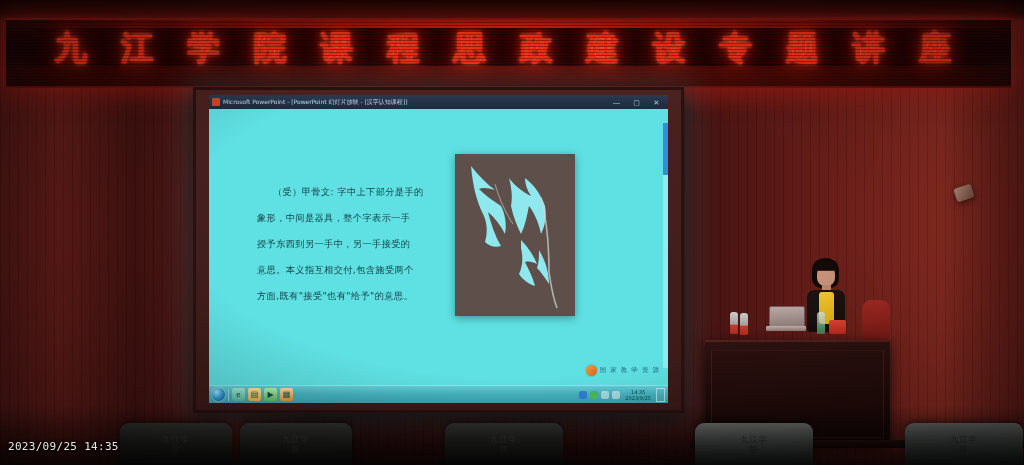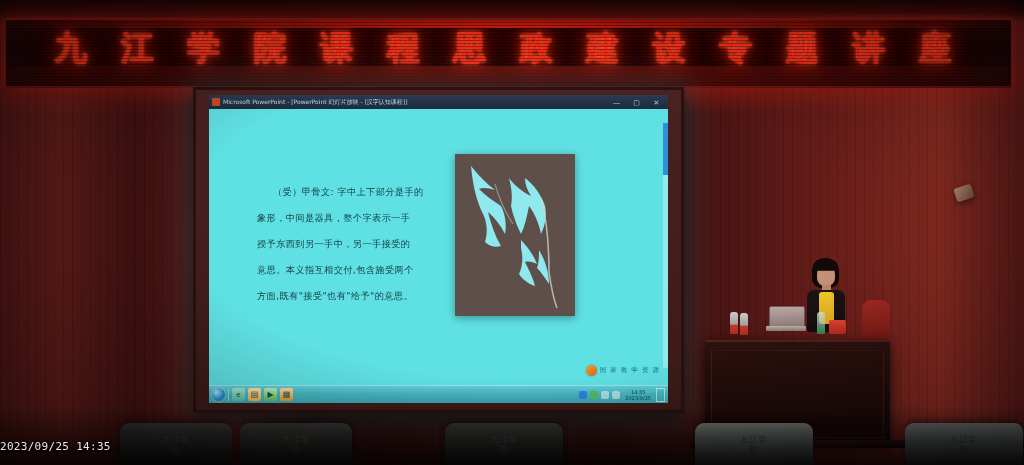--- a/index.html
+++ b/index.html
@@ -329,21 +329,21 @@
     text-align:center;
     font-family:"DejaVu Sans","Liberation Sans",sans-serif;
     font-size: 8px;
     color: rgba(25,25,25,.58);
     letter-spacing: 1px;
     line-height: 10px;
   }
   .chair.dark .chair-label { color: rgba(180,175,170,.22); }
 
   .timestamp {
-    position: absolute; left: 0; bottom: 12px;
+    position: absolute; left: 8px; bottom: 12px;
     font-family: "DejaVu Sans Mono", "Liberation Mono", monospace;
     font-size: 11px;
     color: #e8e8e8;
     text-shadow: 0 0 3px rgba(0,0,0,.95), 1px 1px 2px #000;
     letter-spacing: .3px;
   }
   .vignette {
     position:absolute; left:0; top:0; width:1024px; height:465px;
     background: radial-gradient(ellipse at 50% 48%, rgba(0,0,0,0) 45%, rgba(0,0,0,.42) 100%);
     pointer-events:none;

